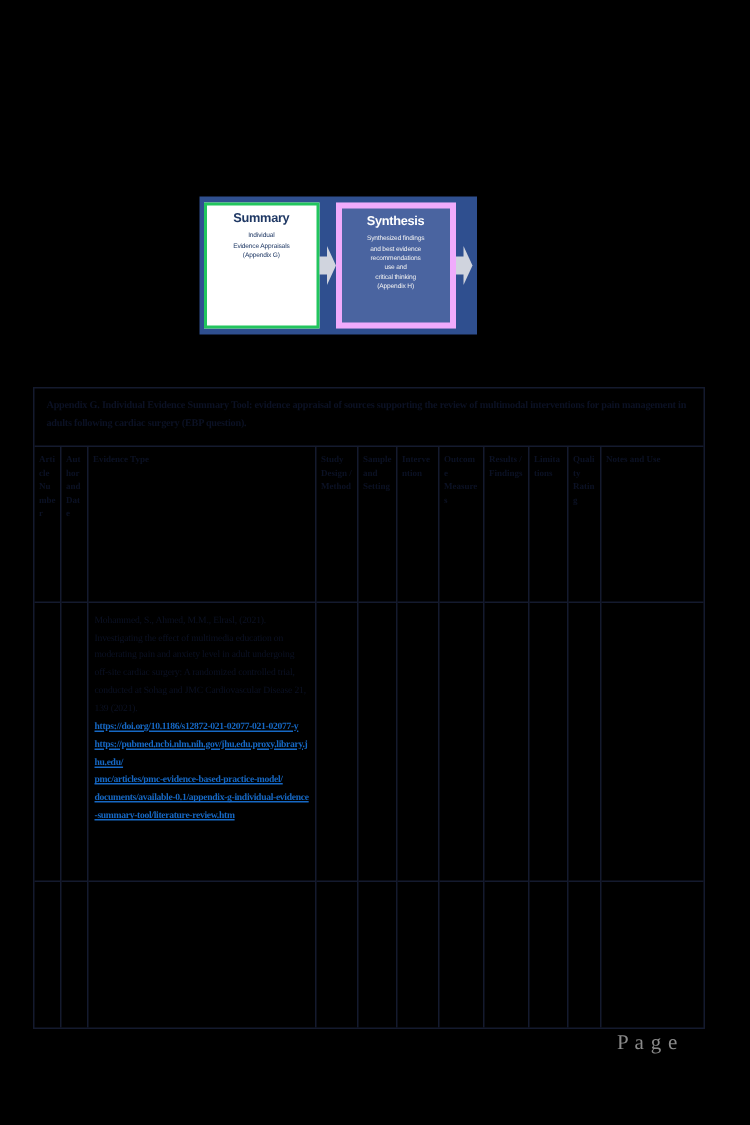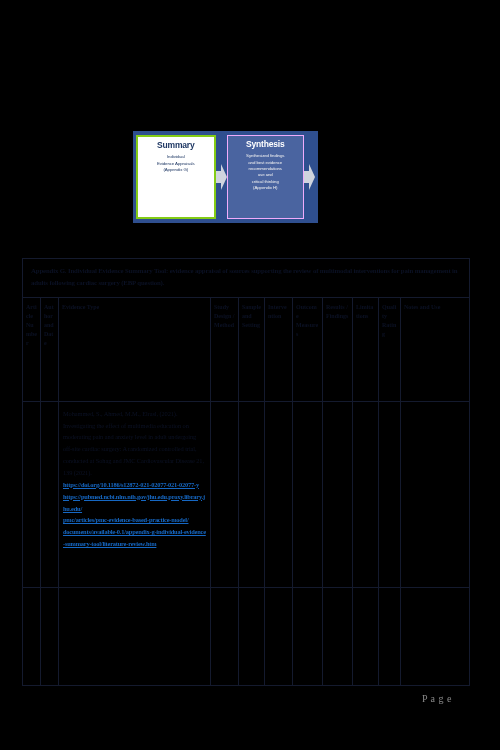--- a/index.html
+++ b/index.html
@@ -33,26 +33,26 @@
     flex: 1 1 0;
     box-sizing: border-box;
     display: flex;
     flex-direction: column;
     align-items: center;
     padding: 4px 2px 2px 2px;
     text-align: center;
   }
   .flow-box.summary {
     background: #ffffff;
-    border: 2px solid #84cc16;
+    border: 2px solid #22c55e;
     align-items: center;
   }
   .flow-box.plain {
     background: #4a64a0;
-    border: 1px solid #f0abfc;
+    border: 4px solid #f0abfc;
   }
   .flow-title {
     font-family: "Liberation Sans", sans-serif;
     font-weight: bold;
     font-size: 8.5px;
     line-height: 1.1;
     margin-bottom: 4px;
     letter-spacing: -0.2px;
   }
   .flow-box.summary .flow-title { color: #1f3864; }
@@ -169,21 +169,21 @@
     word-break: break-all;
   }
   .link-block { margin-top: 11px; }
 
   
   #page-footer {
     position: absolute;
     right: 48px;
     bottom: 46px;
     font-family: "Liberation Serif", serif;
-    font-size: 10px;
+    font-size: 14px;
     color: #8a8a8a;
     letter-spacing: 0.5px;
   }
 </style>
 </head>
 <body>
 
 <div id="flow-diagram">
 
   <div class="flow-box summary">

